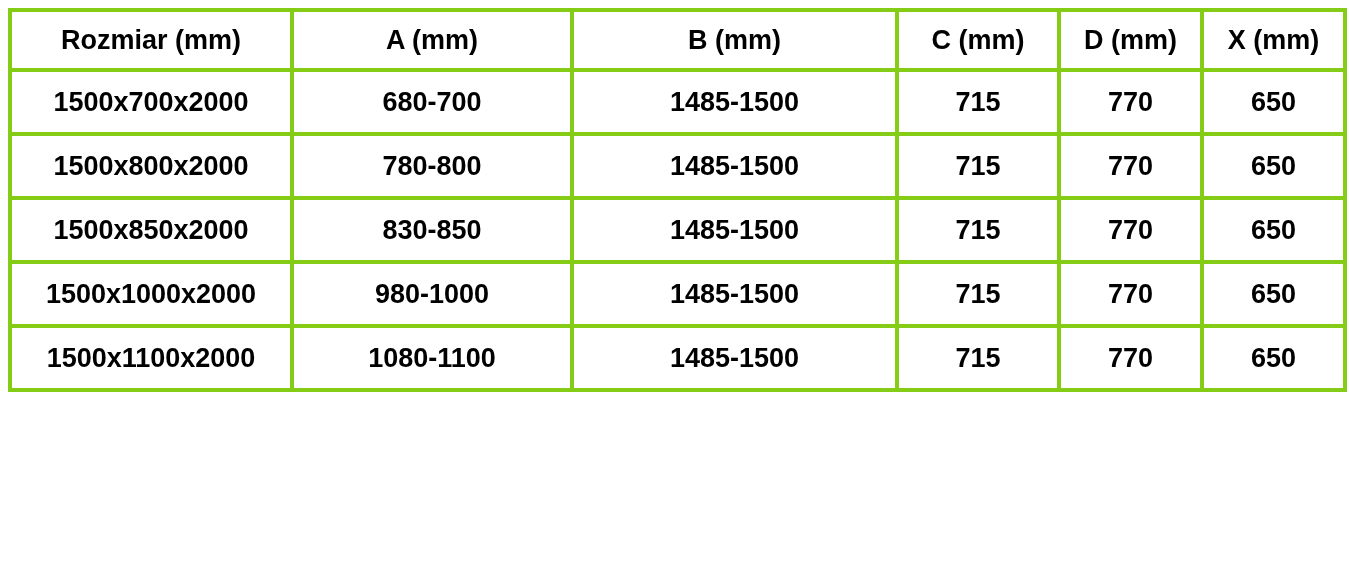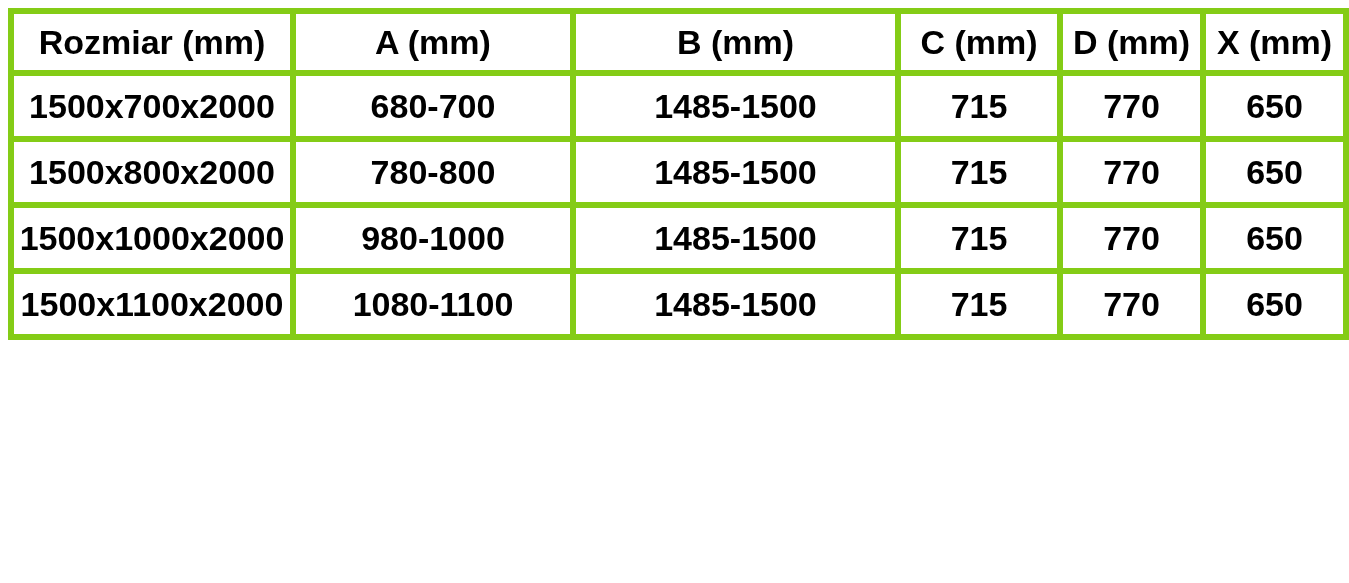--- a/index.html
+++ b/index.html
@@ -17,27 +17,27 @@
     background: #ffffff;
   }
   table.size-table {
     border-collapse: collapse;
     table-layout: fixed;
     width: 1335px;
     border: 3px solid #000000;
   }
   table.size-table th,
   table.size-table td {
-    border: 6px solid #84cc16;
+    border: 4px solid #84cc16;
     text-align: center;
     vertical-align: middle;
     padding: 0;
     overflow: hidden;
     white-space: nowrap;
-    font-size: 34px;
+    font-size: 27px;
     background: #ffffff;
   }
   table.size-table th {
     font-weight: bold;
     height: 56px;
   }
   table.size-table td {
     font-weight: bold;
     height: 60px;
   }
@@ -83,20 +83,28 @@
         </tr>
         <tr>
           <td>1500x800x2000</td>
           <td>780-800</td>
           <td>1485-1500</td>
           <td>715</td>
           <td>770</td>
           <td>650</td>
         </tr>
         <tr>
+          <td>1500x850x2000</td>
+          <td>830-850</td>
+          <td>1485-1500</td>
+          <td>715</td>
+          <td>770</td>
+          <td>650</td>
+        </tr>
+        <tr>
           <td>1500x1000x2000</td>
           <td>980-1000</td>
           <td>1485-1500</td>
           <td>715</td>
           <td>770</td>
           <td>650</td>
         </tr>
         <tr>
           <td>1500x1100x2000</td>
           <td>1080-1100</td>

